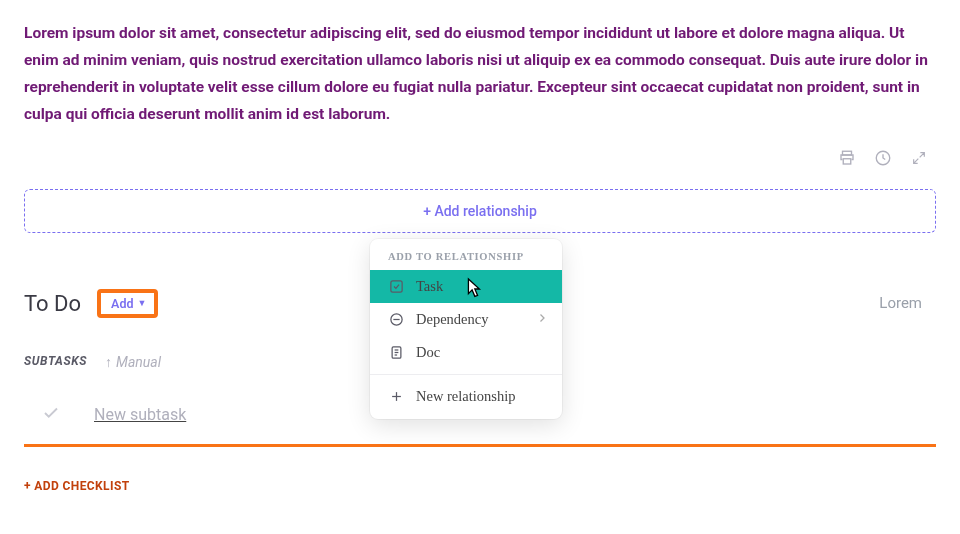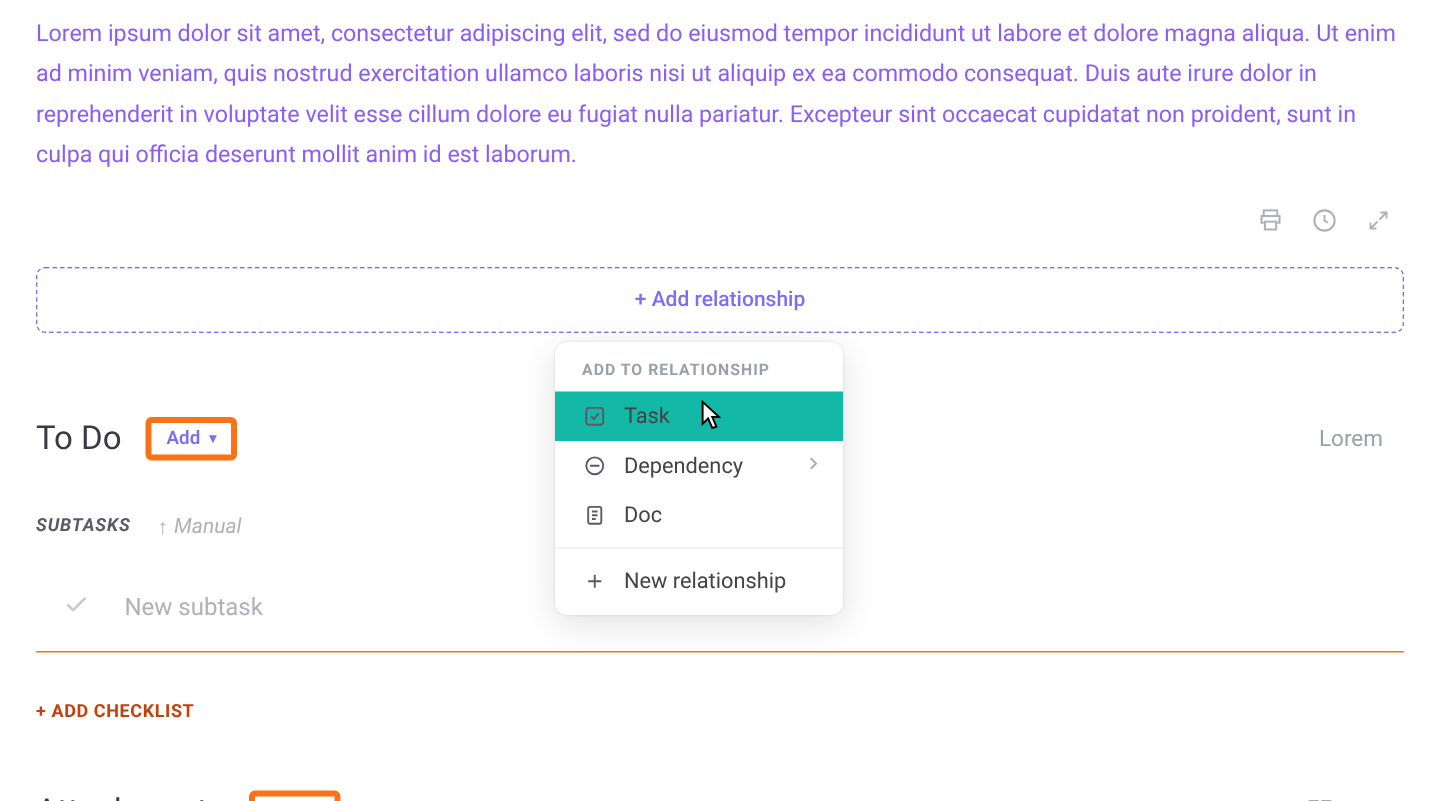--- a/index.html
+++ b/index.html
@@ -6,25 +6,26 @@
     body {
       font-family: -apple-system, BlinkMacSystemFont, "Segoe UI", Roboto, sans-serif;
       background: #fff;
       color: #444;
       width: 960px;
       height: 534px;
       overflow: hidden;
       padding: 0 24px 0 24px;
     }
     .description {
-      color: #8b5cf6;
+      color: #701a75;
       font-size: 15.5px;
       line-height: 1.75;
-      padding-top: 9px;
+      padding-top: 20px;
       padding-bottom: 14px;
+      font-weight: bold;
     }
     .action-icons-row {
       display: flex;
       justify-content: flex-end;
       gap: 18px;
       padding: 6px 8px 10px 0;
       align-items: center;
     }
     .icon-btn {
       width: 18px;
@@ -53,20 +54,21 @@
     .dropdown {
       position: absolute;
       top: 6px;
       left: 346px;
       width: 192px;
       background: #fff;
       border-radius: 8px;
       box-shadow: 0 6px 24px rgba(0,0,0,0.12), 0 0 0 1px rgba(0,0,0,0.04);
       padding: 12px 0 6px 0;
       z-index: 10;
+      font-family: Liberation Serif, serif;
     }
     .dropdown-header {
       font-size: 10.5px;
       letter-spacing: 0.7px;
       color: #9aa0aa;
       font-weight: 700;
       padding: 0 18px 8px 18px;
     }
     .dropdown-item {
       display: flex;
@@ -154,24 +156,25 @@
     .manual {
       color: #b0b0bc;
       font-size: 14px;
       display: flex;
       align-items: center;
       gap: 4px;
     }
     .subtask-row {
       display: flex;
       align-items: center;
-      border-bottom: 1px solid #f97316;
+      border-bottom: 3px solid #f97316;
       padding: 18px 0 18px 18px;
       margin-top: 16px;
-      gap: 23px;
+      gap: 34px;
+      text-decoration: underline;
     }
     .check-icon {
       color: #c9cad2;
       width: 18px;
     }
     .subtask-placeholder {
       color: #b0b0bc;
       font-size: 16px;
     }
     .add-checklist {

